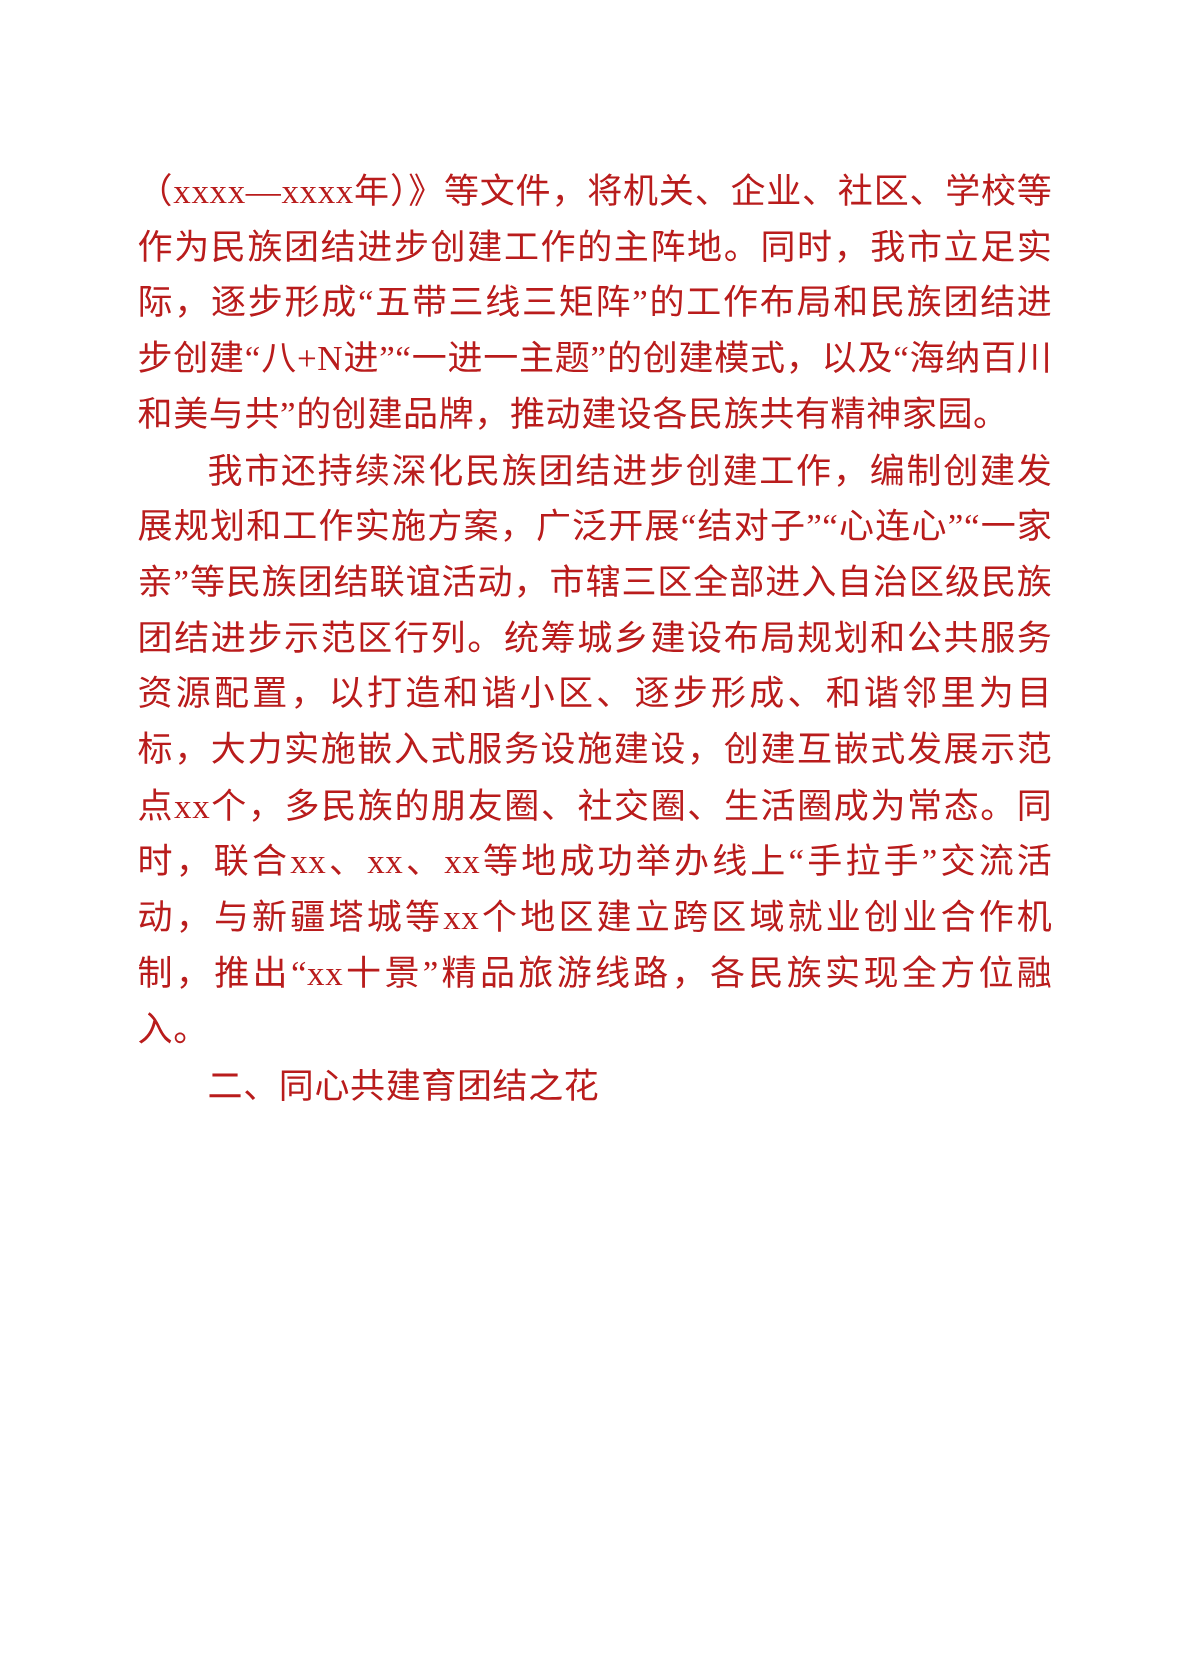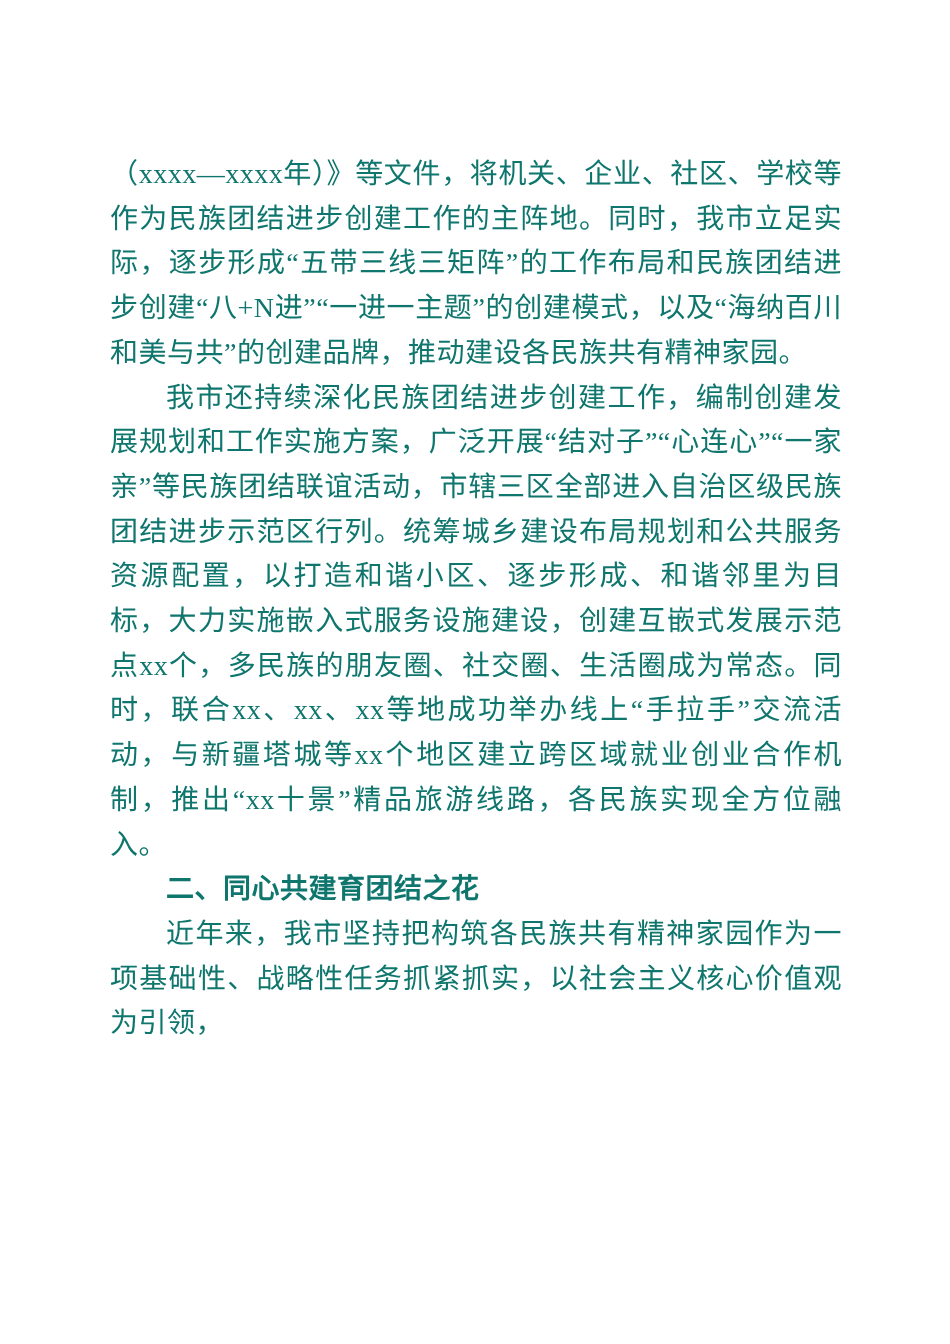--- a/index.html
+++ b/index.html
@@ -10,50 +10,49 @@
   .page {
     position: relative;
     width: 950px;
     height: 1344px;
     background: #ffffff;
     overflow: hidden;
   }
   .content {
     position: absolute;
     left: 110px;
-    top: 152px;
+    top: 132px;
     width: 732px;
-    color: #0f766e;
+    color: #b91c1c;
     font-family: "Liberation Serif", "DejaVu Serif", serif;
     font-size: 28px;
     line-height: 44.7px;
     text-align: justify;
     letter-spacing: 0.5px;
   }
   .para {
     margin: 0;
     padding: 0;
   }
   .para.indent {
     text-indent: 2em;
   }
   .heading {
     margin: 0;
     padding: 0;
     text-indent: 2em;
     font-family: "Liberation Sans", "DejaVu Sans", sans-serif;
-    font-weight: bold;
+    font-weight: normal;
     font-size: 28px;
     line-height: 44.7px;
     text-align: left;
   }
 </style>
 </head>
 <body>
 
 <div class="page">
   <div class="content">
     <p class="para">（xxxx—xxxx年）》等文件，将机关、企业、社区、学校等作为民族团结进步创建工作的主阵地。同时，我市立足实际，逐步形成“五带三线三矩阵”的工作布局和民族团结进步创建“八+N进”“一进一主题”的创建模式，以及“海纳百川和美与共”的创建品牌，推动建设各民族共有精神家园。</p>
     <p class="para indent">我市还持续深化民族团结进步创建工作，编制创建发展规划和工作实施方案，广泛开展“结对子”“心连心”“一家亲”等民族团结联谊活动，市辖三区全部进入自治区级民族团结进步示范区行列。统筹城乡建设布局规划和公共服务资源配置，以打造和谐小区、逐步形成、和谐邻里为目标，大力实施嵌入式服务设施建设，创建互嵌式发展示范点xx个，多民族的朋友圈、社交圈、生活圈成为常态。同时，联合xx、xx、xx等地成功举办线上“手拉手”交流活动，与新疆塔城等xx个地区建立跨区域就业创业合作机制，推出“xx十景”精品旅游线路，各民族实现全方位融入。</p>
     <h2 class="heading">二、同心共建育团结之花</h2>
-    <p class="para indent">近年来，我市坚持把构筑各民族共有精神家园作为一项基础性、战略性任务抓紧抓实，以社会主义核心价值观为引领，</p>
   </div>
 </div>
 
 </body></html>

